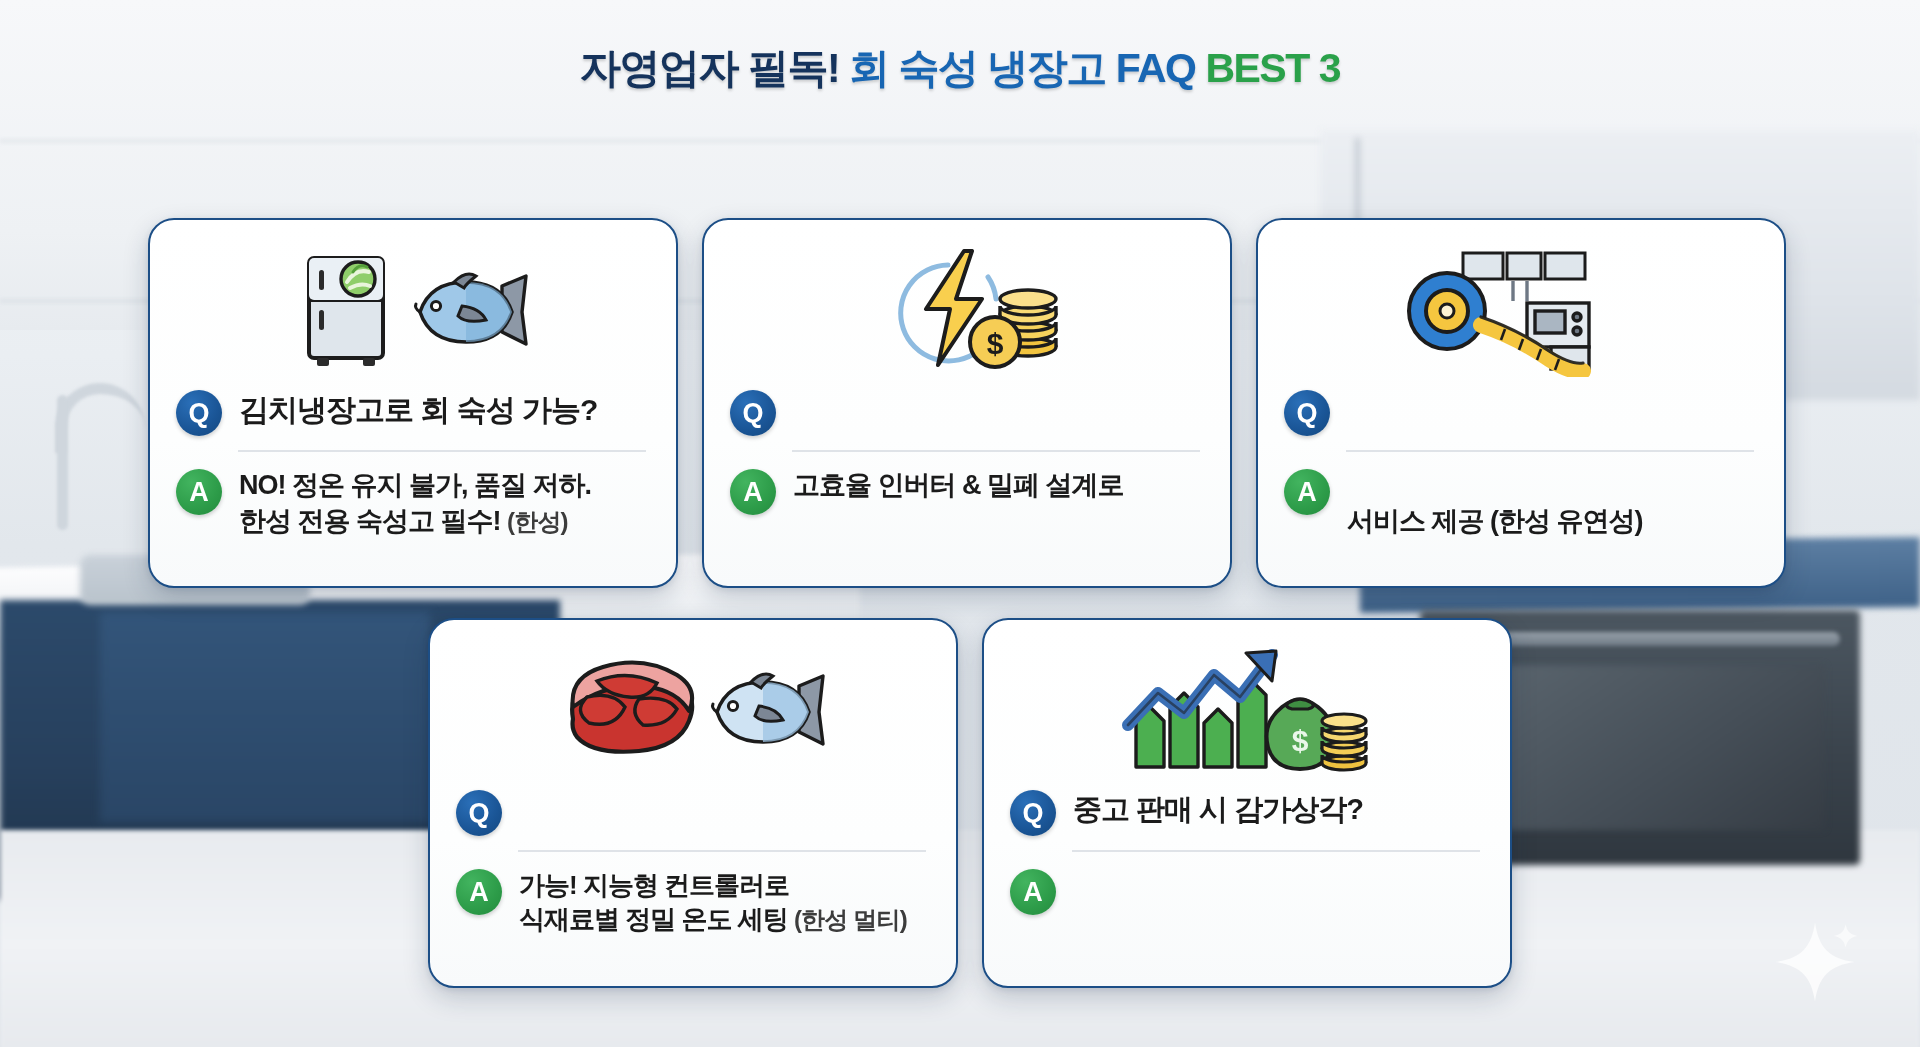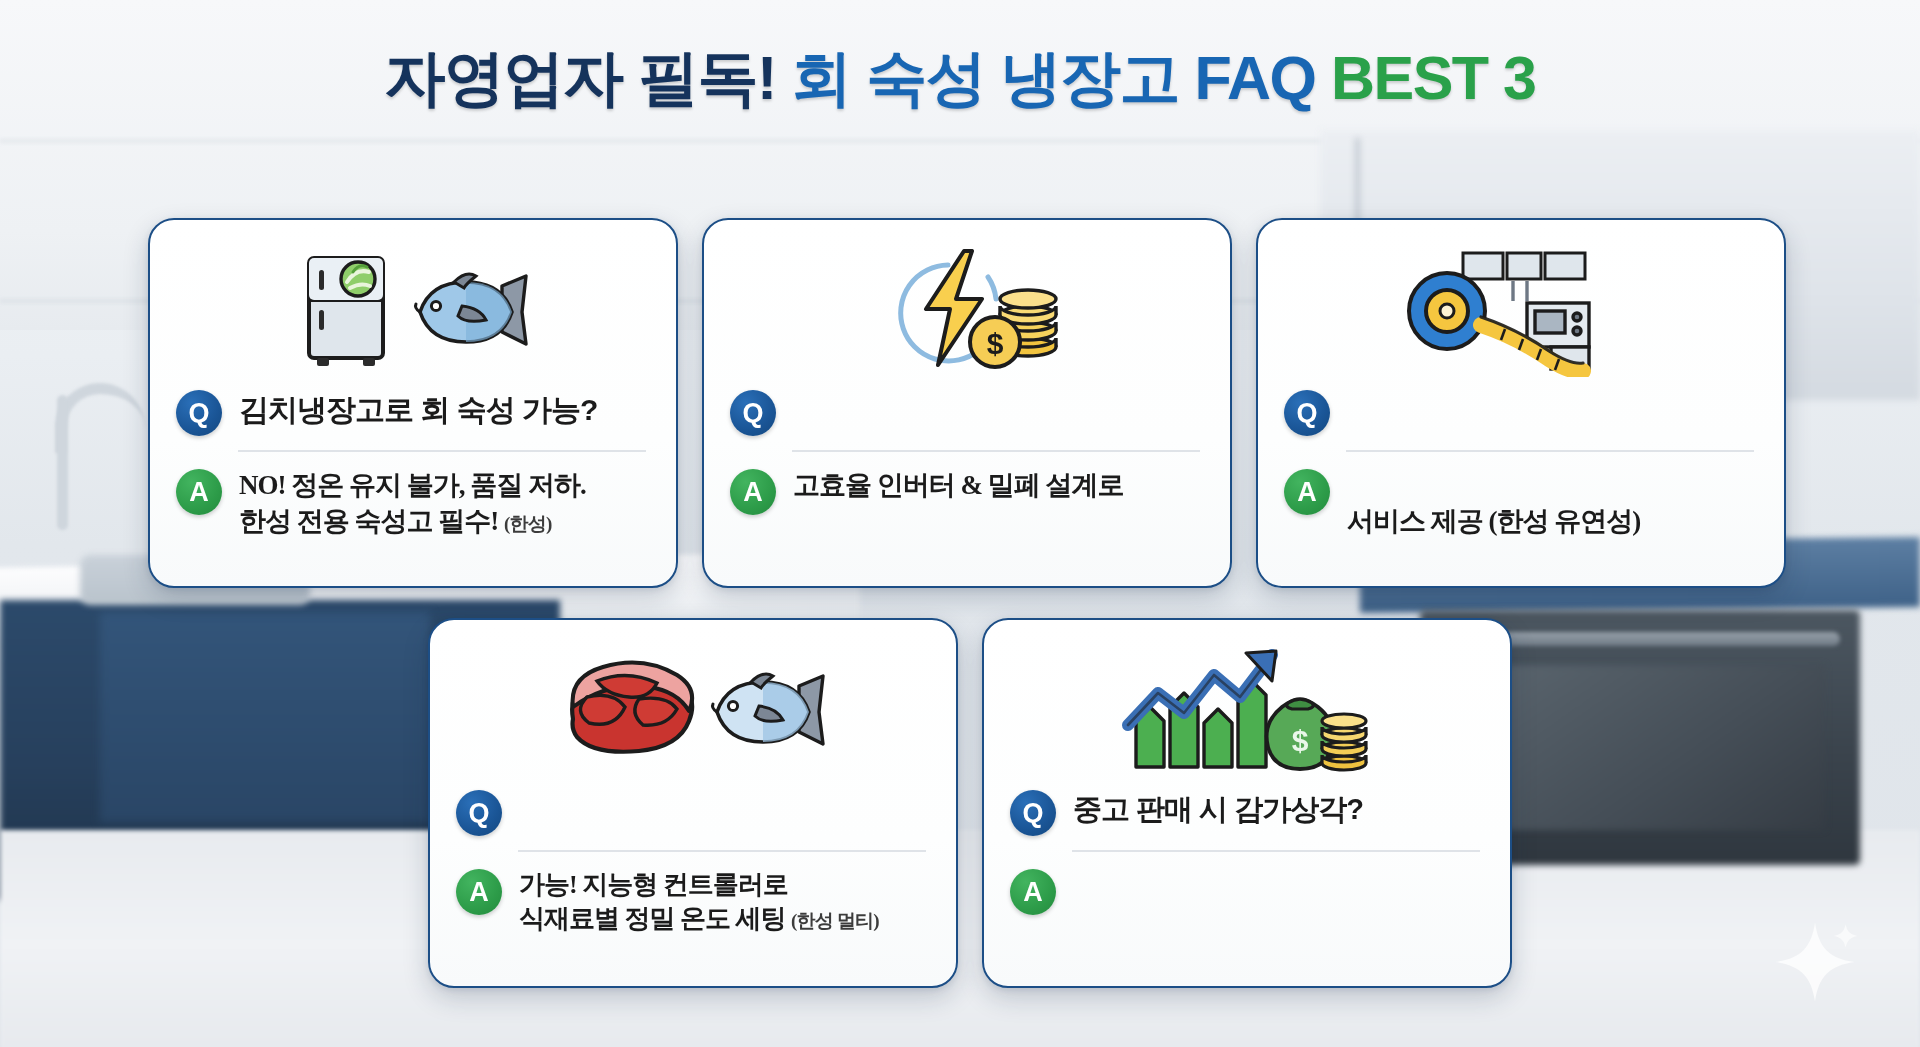--- a/index.html
+++ b/index.html
@@ -134,21 +134,21 @@
   }
 
   
   #title-bar {
     position:absolute;
     left:0; top:48px; width:100%;
     text-align:center;
     white-space: nowrap;
   }
   #title-bar span {
-    font-size: 61px;
+    font-size: 41px;
     font-weight: 900;
     letter-spacing: -1.5px;
     line-height: 1;
     text-shadow: 0 2px 3px rgba(0,0,0,.18);
   }
   .t-navy  { color:#15335c; }
   .t-blue  { color:#1866b3; }
   .t-green { color:#2aa14a; }
 
   
@@ -220,24 +220,23 @@
     letter-spacing: -1px;
     padding-top: 4px;
   }
   .a-text {
     font-size: 27px;
     font-weight: 700;
     color:#1b1b1b;
     line-height: 1.32;
     letter-spacing: -1px;
     padding-top: 1px;
-    font-family: Liberation Serif, serif;
   }
   .a-note {
-    font-size: 19px;
+    font-size: 24px;
     font-weight: 600;
     letter-spacing:-.8px;
     color:#3c3c3c;
   }
 
   
   #card-4 .q-text, #card-5 .q-text { font-size: 29px; }
   #card-4 .a-text, #card-5 .a-text { font-size: 26px; }
 </style>
 </head>

